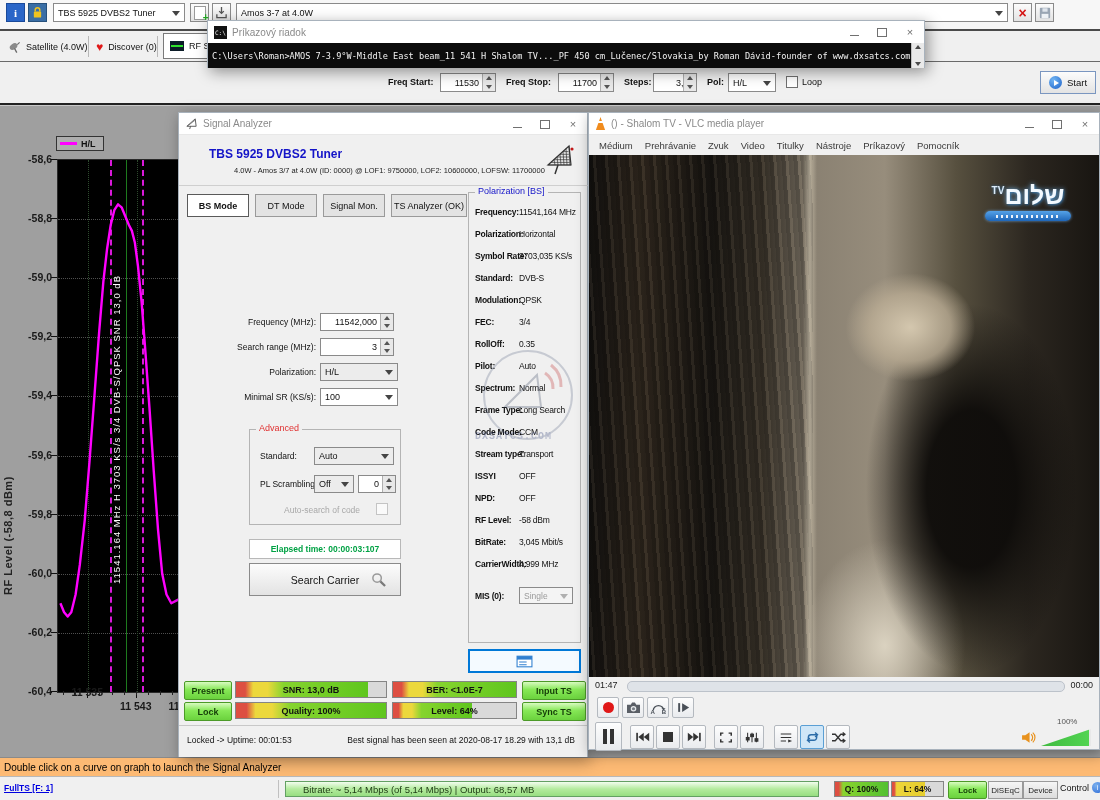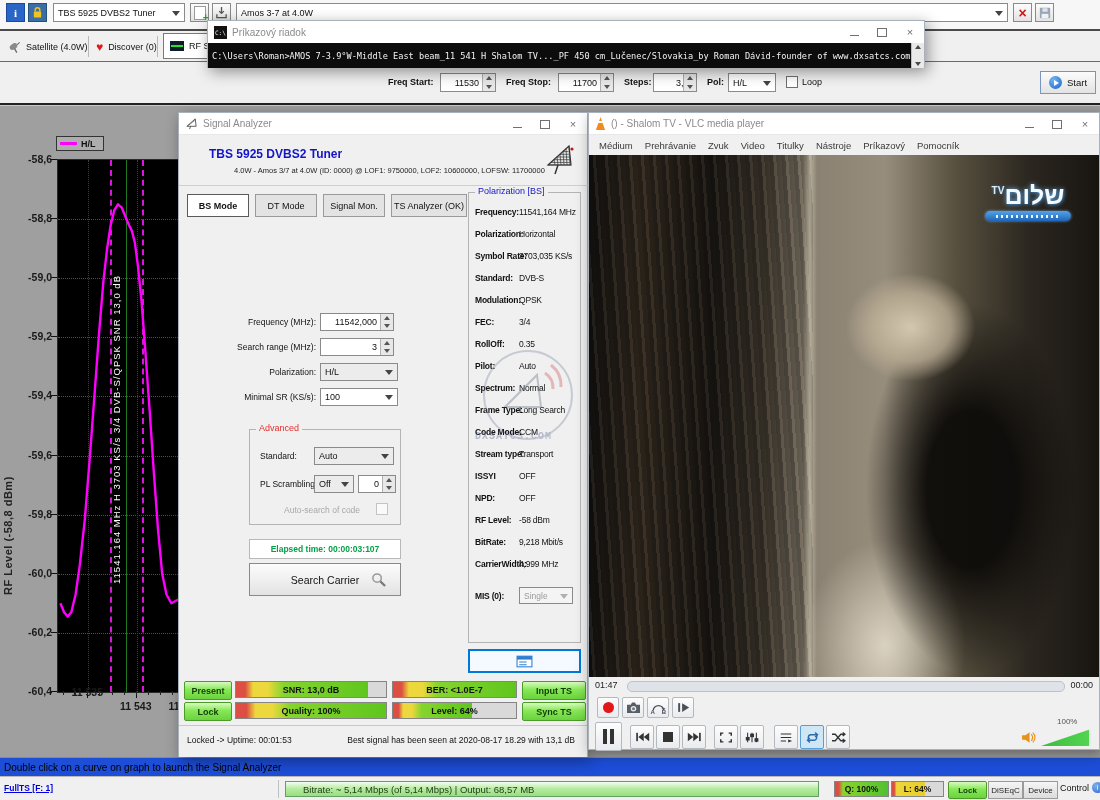--- a/index.html
+++ b/index.html
@@ -256,21 +256,21 @@
         <div class="abs" style="left: 123.647px; top: 585px; width: 1px; height: 4px; background: rgb(34, 34, 34);"></div>
         <div class="abs" style="left: 135.765px; top: 585px; width: 1px; height: 4px; background: rgb(34, 34, 34);"></div>
         <div class="abs" style="left: 147.882px; top: 585px; width: 1px; height: 4px; background: rgb(34, 34, 34);"></div>
         <div class="abs" style="left: 160px; top: 585px; width: 1px; height: 4px; background: rgb(34, 34, 34);"></div>
         <div class="abs" style="left: 172.118px; top: 585px; width: 1px; height: 4px; background: rgb(34, 34, 34);"></div>
         <div class="abs" style="left: 184.235px; top: 585px; width: 1px; height: 4px; background: rgb(34, 34, 34);"></div>
         <div class="abs" style="left: 196.353px; top: 585px; width: 1px; height: 4px; background: rgb(34, 34, 34);"></div>
       </div>
   </div>
 
-  <div class="abs" style="left:0;top:757px;width:1100px;height:19px;background:#1d4ed8;border-top:1px solid #8a8a8a;">
+  <div class="abs" style="left:0;top:757px;width:1100px;height:19px;background:#fdba74;border-top:1px solid #8a8a8a;">
     <span class="abs" style="left:4px;top:4px;font-size:10px;color:#000;">Double click on a curve on graph to launch the Signal Analyzer</span>
   </div>
   <div class="abs" style="left:0;top:776px;width:1100px;height:24px;background:#f0f0f0;border-top:1px solid #b8b8b8;">
     <a class="abs" style="left:4px;top:6px;font-size:8.5px;font-weight:bold;color:#0000e0;text-decoration:underline;cursor:pointer;">FullTS [F: 1]</a>
     <div class="abs" style="left:278px;top:3px;width:1px;height:18px;background:#c0c0c0;"></div>
     <div class="abs" style="left:285px;top:4px;width:534px;height:16px;border:1px solid #63a063;background:linear-gradient(#f2fdee,#b4eb9e 50%,#98de82);display:flex;align-items:center;box-sizing:border-box;">
       <span style="padding-left:17px;font-size:9.5px;color:#1d3a14;white-space:nowrap;">Bitrate: ~ 5,14 Mbps (of 5,14 Mbps) | Output: 68,57 MB</span>
     </div>
     <div class="meter" style="left: 834px; top: 4px; width: 55px; height: 16px; --f: 100%;">
       <div class="fill fg"></div>
@@ -462,21 +462,21 @@
           <div class="tp-row">
             <span class="tp-l">NPD:</span>
             <span class="tp-v">OFF</span>
           </div>
           <div class="tp-row">
             <span class="tp-l">RF Level:</span>
             <span class="tp-v">-58 dBm</span>
           </div>
           <div class="tp-row">
             <span class="tp-l">BitRate:</span>
-            <span class="tp-v">9,218 Mbit/s</span>
+            <span class="tp-v">3,045 Mbit/s</span>
           </div>
           <div class="tp-row">
             <span class="tp-l">CarrierWidth:</span>
             <span class="tp-v">4,999 MHz</span>
           </div>
         </div>
       <span class="tp-l" style="position:absolute;left:6px;top:398px;">MIS (0):</span>
       <div class="sel" style="left:50px;top:394px;width:54px;height:17px;background:#f4f4f4;color:#9a9a9a;font-size:8.5px;">
         <span>Single</span>
           <span class="caret" style="border-top-color:#b0b0b0;"></span>

